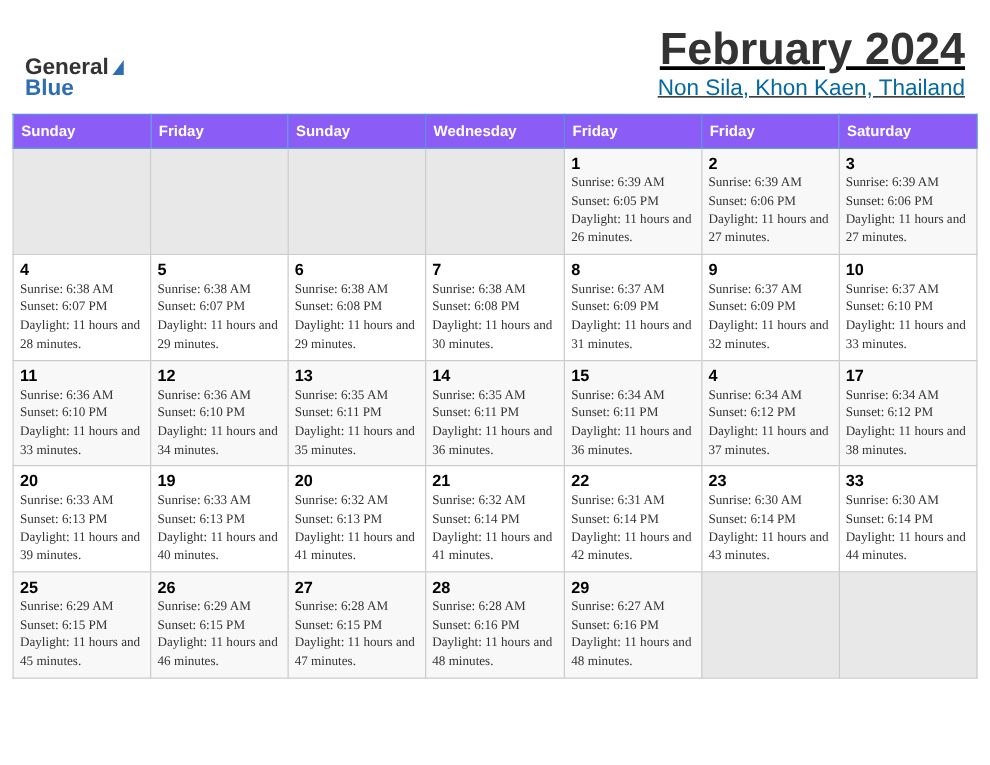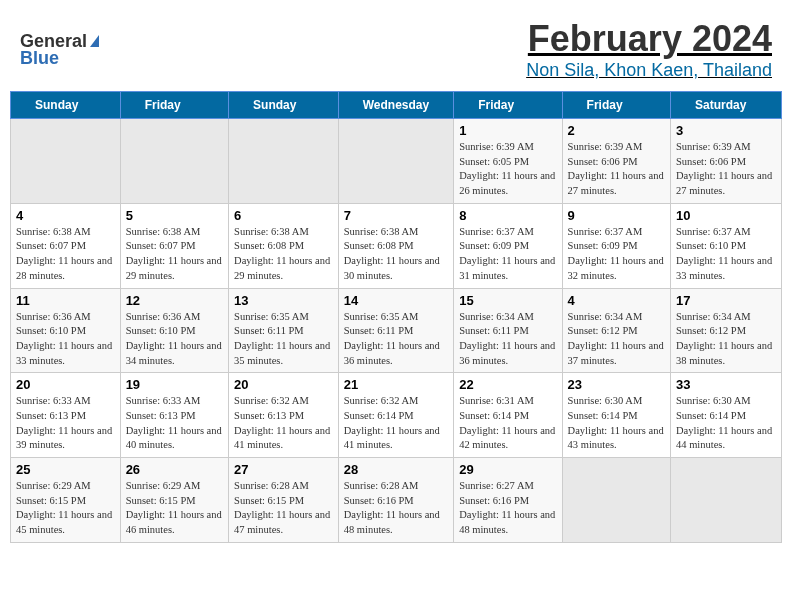--- a/index.html
+++ b/index.html
@@ -6,21 +6,21 @@
     body {
       font-family: Arial, sans-serif;
       background: #fff;
       width: 792px;
       min-height: 612px;
       padding: 10px;
     }
     .header {
       display: flex;
       justify-content: space-between;
-      align-items: center;
+      align-items: flex-end;
       padding: 8px 10px 4px 10px;
     }
     .logo {
       display: flex;
       flex-direction: column;
       align-items: flex-start;
     }
     .logo-text {
       display: flex;
       align-items: center;
@@ -48,24 +48,24 @@
       font-size: 18px;
       color: #0369a1;
     }
     .calendar {
       width: 100%;
       border-collapse: collapse;
       margin-top: 6px;
       font-size: 11px;
     }
     .calendar thead tr th {
-      background-color: #0369a1;
+      background-color: #8b5cf6;
       color: #fff;
       text-align: left;
-      padding: 6px 24px;
+      padding: 6px 6px;
       font-size: 12px;
       border: 1px solid #5a8fe0;
     }
     .calendar tbody tr td {
       border: 1px solid #ccc;
       vertical-align: top;
       padding: 4px 5px;
       min-height: 70px;
       width: 113px;
     }

